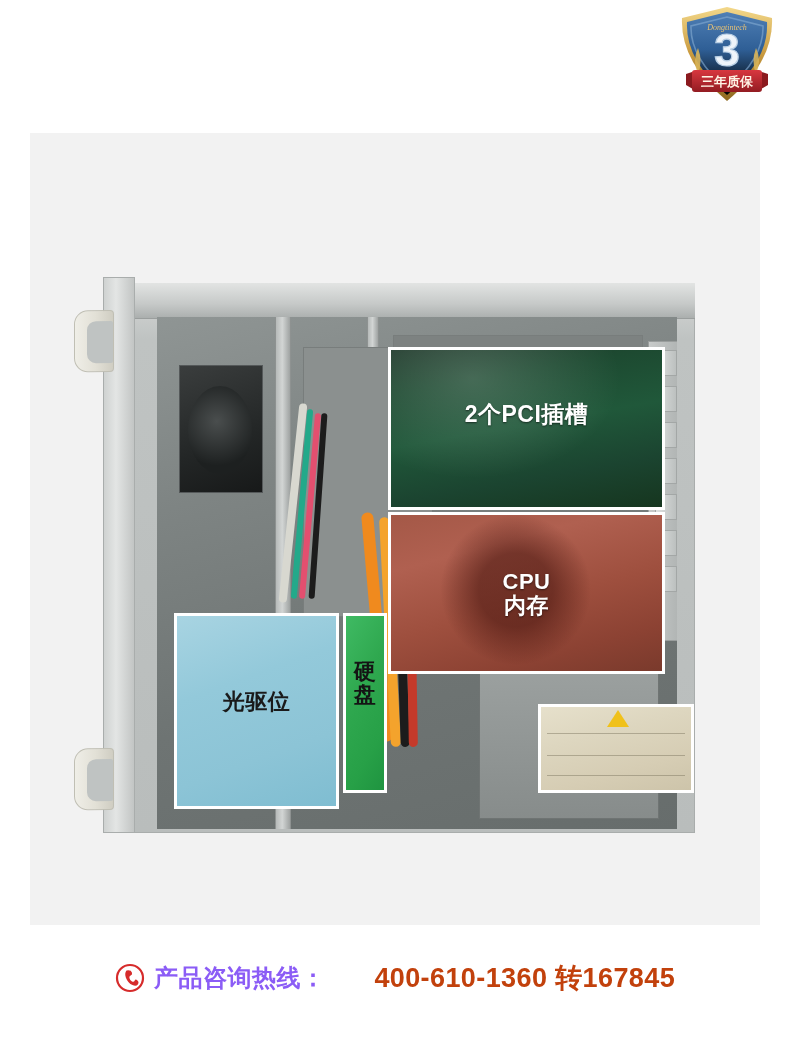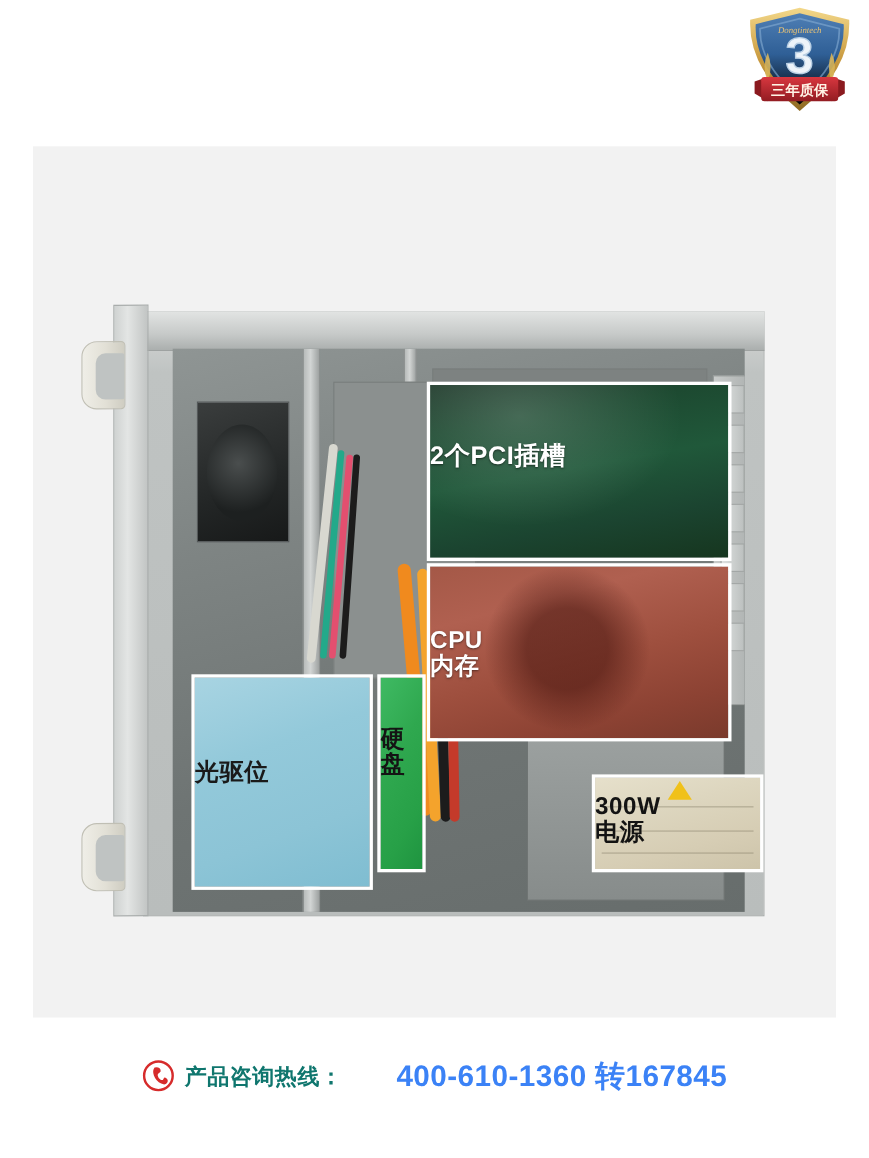--- a/index.html
+++ b/index.html
@@ -106,21 +106,21 @@
     position:absolute; right:2px; width:22px; height:26px;
     background:linear-gradient(90deg,#dfe2e1,#bcc0bf);
     border:1px solid #a3a7a6;
   }
   
   .cable{ position:absolute; border-radius:40px; }
 
   
   .anno { position:absolute; border:3px solid #ffffff; overflow:hidden; }
   .anno-label{
-    position:absolute; width:100%; text-align:left;
+    position:absolute; width:100%; text-align:center;
     font-weight:700; line-height:1.08; letter-spacing:0.5px;
   }
 
   
   .anno-pci{
     left:388px; top:347px; width:277px; height:163px;
     background:
       radial-gradient(ellipse at 30% 18%, rgba(255,255,255,0.18), transparent 55%),
       linear-gradient(170deg,#1f3a2b 0%,#1d4a31 22%,#20583a 48%,#1b4430 75%,#16361f 100%);
   }
@@ -165,22 +165,22 @@
   .psu-line{
     position:absolute; left:6px; right:6px; height:1px; background:rgba(120,112,92,.45);
   }
 
   
   .hotline{
     position:absolute; left:0; top:960px; width:790px;
     display:flex; align-items:center; justify-content:center; gap:9px;
   }
   .phone-icon{ width:30px; height:30px; display:block; }
-  .hotline-label{ font-size:20px; color:#0f766e; font-weight:600; letter-spacing:0.5px; }
-  .hotline-number{ font-size:27px; color:#3b82f6; font-weight:800; letter-spacing:0.4px;margin-left:40px; }
+  .hotline-label{ font-size:24px; color:#8b5cf6; font-weight:600; letter-spacing:0.5px; }
+  .hotline-number{ font-size:27px; color:#c2410c; font-weight:800; letter-spacing:0.4px;margin-left:40px; }
 </style>
 </head>
 <body>
 
 <div class="page">
 
   <div class="badge-wrap">
     <svg class="badge-svg" viewBox="0 0 118 104">
       <defs>
         <linearGradient id="gshield" x1="0" y1="0" x2="0" y2="1">
@@ -280,24 +280,20 @@
         <span>硬</span><br>
         <span>盘</span>
       </div>
     </div>
 
     <div class="anno anno-psu" style="left:443px; top:449px;">
       <div class="psu-line" style="top:26px;"></div>
       <div class="psu-line" style="top:48px;"></div>
       <div class="psu-line" style="top:68px;"></div>
       <div class="psu-tri"></div>
-      <div class="anno-label psu-text">
-        <span>300W</span><br>
-        <span>电源</span>
-      </div>
     </div>
 
   </div>
 
   <div class="hotline">
     <svg class="phone-icon" viewBox="0 0 30 30">
       <circle cx="15" cy="15" r="13" fill="none" stroke="#d62b2b" stroke-width="2.2"></circle>
       <path d="M11.5 7.5 q4.5 -1 5.5 2.2 q0.6 2 -1.4 2.7 q-1.6 0.6 -1.2 2.6
                q0.5 2.4 2.6 3.5 q1.9 1 2.6 -0.7 q0.8 -2 2.6 -0.6 q2.3 1.8 0.6 4.3
                q-1.6 2.3 -5.3 0.6 q-4.6 -2.1 -6.6 -7.4 q-1.6 -4.4 0.6 -7.2z" fill="#d62b2b"></path>

